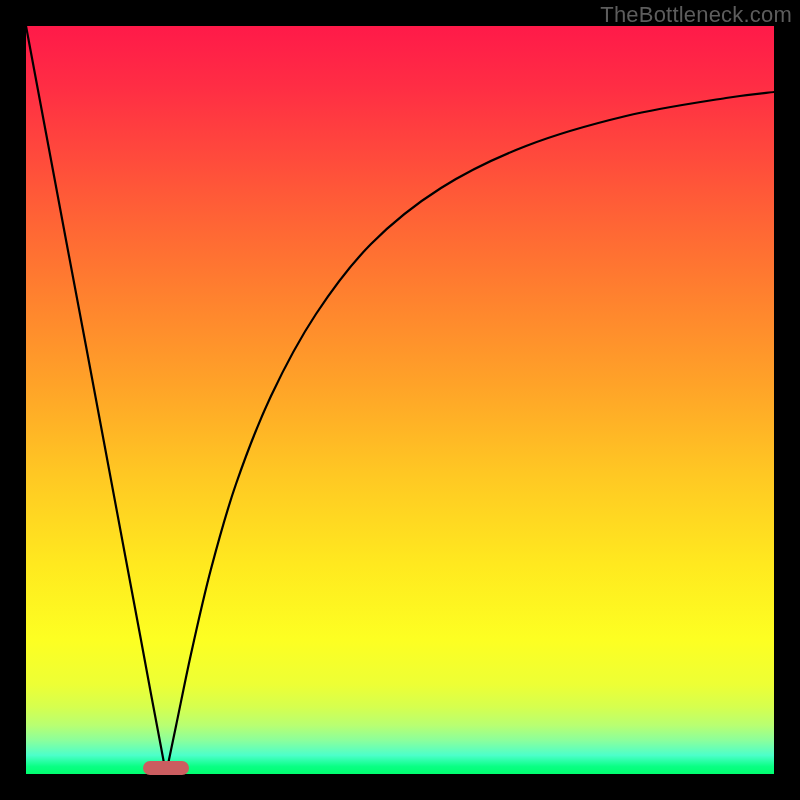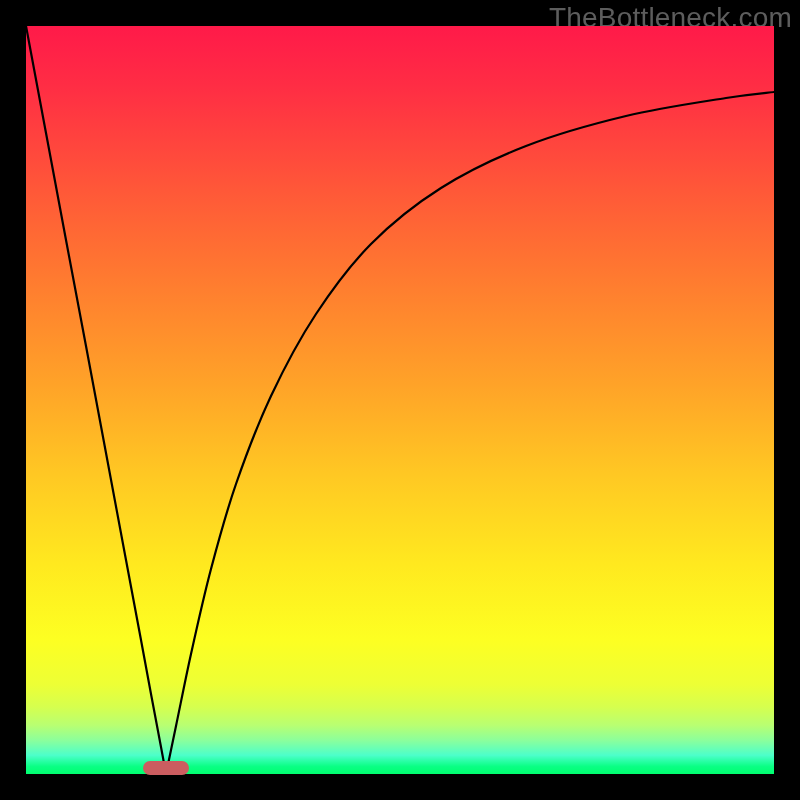--- a/index.html
+++ b/index.html
@@ -38,21 +38,21 @@
       #4cffca 97.5%,
       #0aff84 99%,
       #00ff6f 100%
     );
   }
   .watermark {
     position: absolute;
     top: 2px;
     right: 8px;
     font-family: Arial, Helvetica, sans-serif;
-    font-size: 28px;
+    font-size: 22px;
     color: #5d5d5d;
     font-weight: 500;
     letter-spacing: 0.2px;
   }
   svg.curve {
     position: absolute;
     left: 0;
     top: 0;
     width: 748px;
     height: 748px;

